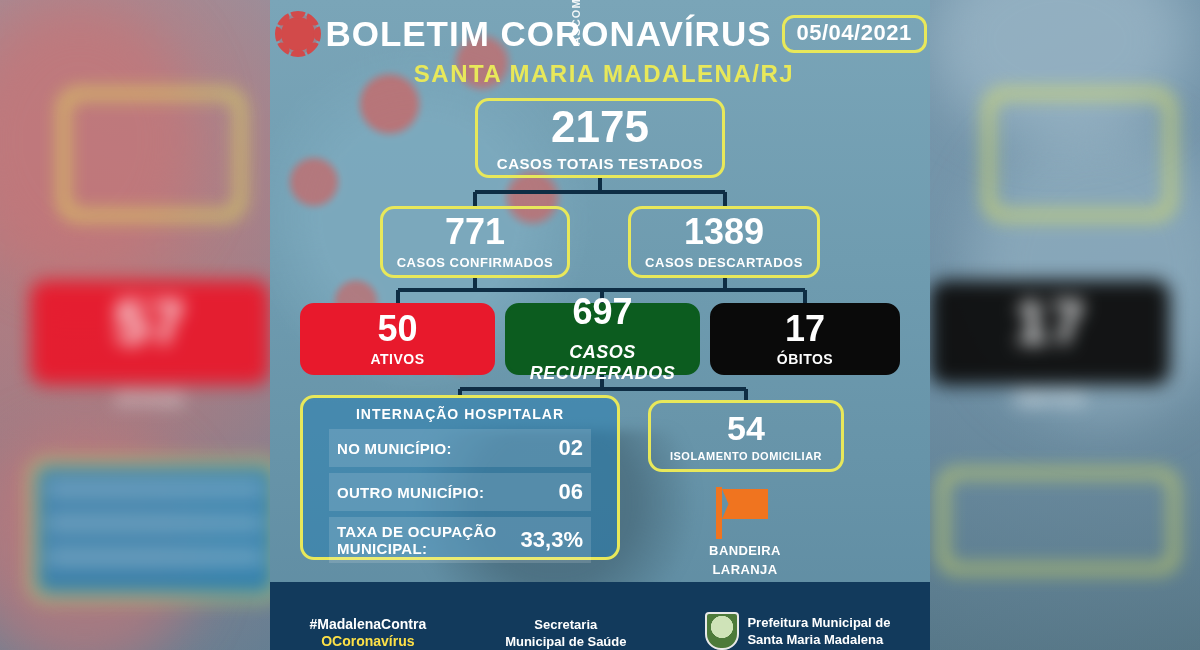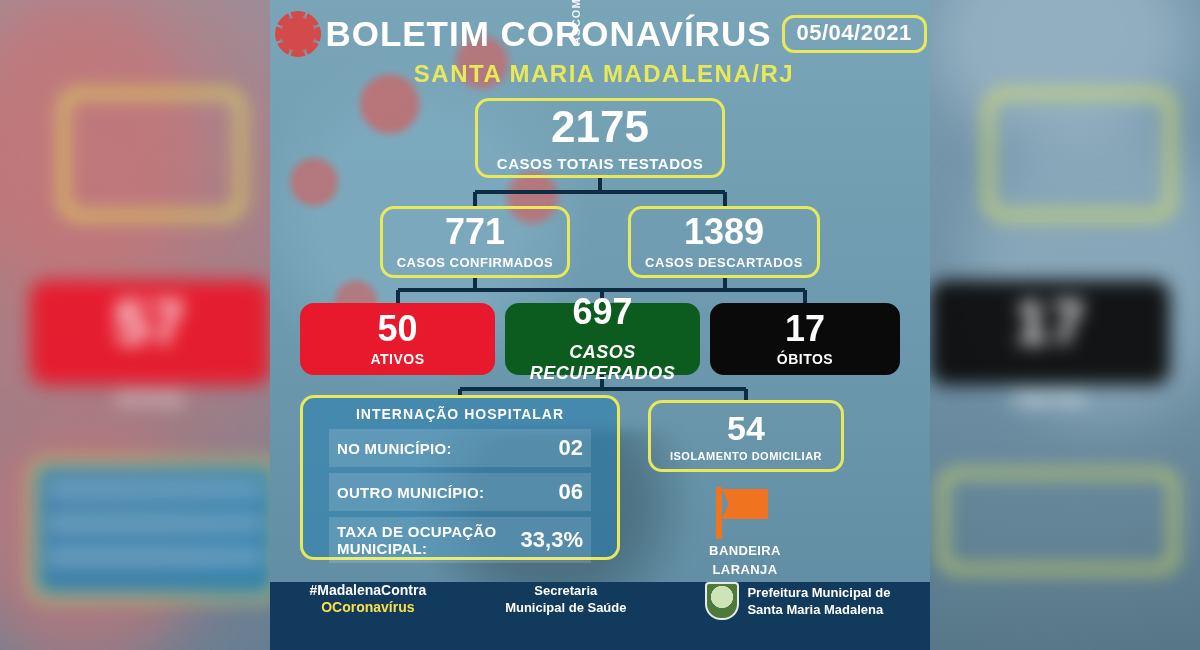--- a/index.html
+++ b/index.html
@@ -167,21 +167,21 @@
   #flag .cloth{position:absolute;left:6px;top:2px;width:46px;height:30px;background:#f0741f;
      clip-path:polygon(0 0,100% 0,100% 100%,0 100%,14% 50%);}
   #flag-wrap .ft{margin-top:4px;color:#ffffff;font-size:13px;font-weight:bold;line-height:15px;letter-spacing:.4px;}
 
   
   #lines{position:absolute;left:0;top:0;width:660px;height:650px;pointer-events:none;}
 
   
   #footer{
     position:absolute;left:0;bottom:0;width:660px;height:68px;
-    background:#123a5c;display:flex;align-items:flex-start;justify-content:space-around;
+    background:#123a5c;display:flex;align-items:flex-end;justify-content:space-around;
     color:#ffffff;
   }
   #hashtag{text-align:center;font-size:14px;font-weight:bold;line-height:17px;}
   #hashtag .l2{color:#fde047;}
   #secretaria{text-align:center;font-size:13px;font-weight:bold;line-height:17px;}
   #pref{display:flex;align-items:center;gap:8px;}
   #brasao{
     width:34px;height:38px;border-radius:4px 4px 16px 16px;
     background:radial-gradient(circle at 50% 38%, #cfe3b8 0 42%, #4d7a3a 44% 100%);
     border:2px solid #e9e9e9;box-sizing:border-box;

